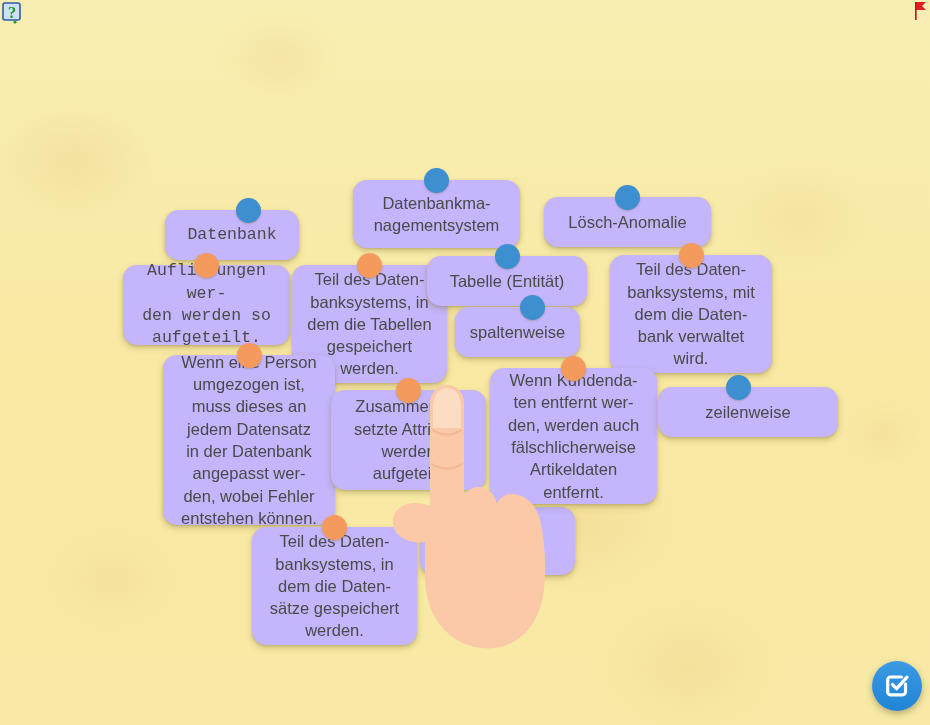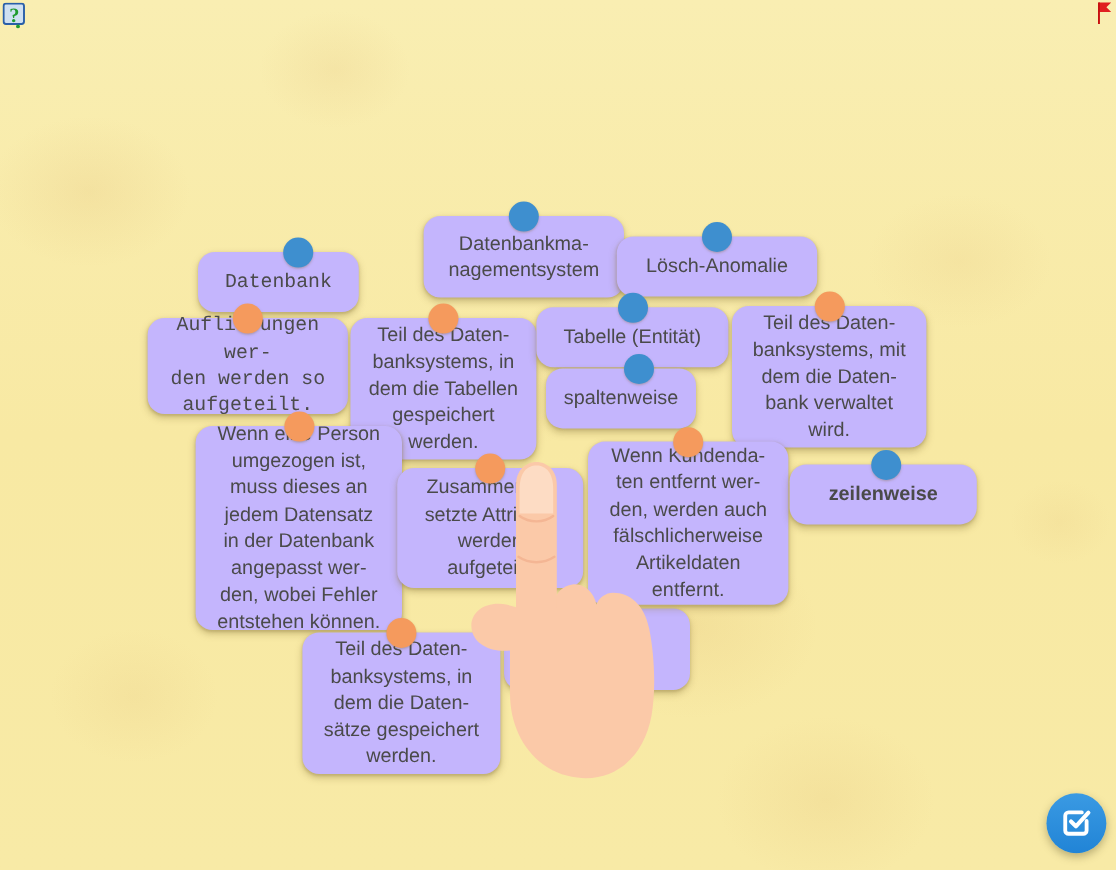--- a/index.html
+++ b/index.html
@@ -92,33 +92,33 @@
 
 <div id="cards-layer">
     <div class="card" style="left: 165px; top: 210px; width: 134px; height: 50px; z-index: 10; font-family: Liberation Mono, monospace;">
       <div class="txt">Datenbank</div>
       <span class="dot blue" style="left: 71px;"></span>
     </div>
     <div class="card" style="left: 353px; top: 180px; width: 167px; height: 68px; z-index: 11;">
       <div class="txt">Datenbankma-<br>nagementsystem</div>
       <span class="dot blue" style="left: 71px;"></span>
     </div>
-    <div class="card" style="left: 514px; top: 197px; width: 167px; height: 50px; z-index: 12;">
+    <div class="card" style="left: 544px; top: 197px; width: 167px; height: 50px; z-index: 12;">
       <div class="txt">Lösch-Anomalie</div>
       <span class="dot blue" style="left: 71px;"></span>
     </div>
     <div class="card" style="left: 123px; top: 265px; width: 167px; height: 80px; z-index: 13; font-family: Liberation Mono, monospace;">
       <div class="txt">Auflistungen wer-<br>den werden so<br>aufgeteilt.</div>
       <span class="dot orange" style="left: 71px;"></span>
     </div>
     <div class="card" style="left: 292px; top: 265px; width: 155px; height: 118px; z-index: 14;">
       <div class="txt">Teil des Daten-<br>banksystems, in<br>dem die Tabellen<br>gespeichert<br>werden.</div>
       <span class="dot orange" style="left: 65px;"></span>
     </div>
-    <div class="card" style="left: 447px; top: 256px; width: 160px; height: 50px; z-index: 15;">
+    <div class="card" style="left: 427px; top: 256px; width: 160px; height: 50px; z-index: 15;">
       <div class="txt">Tabelle (Entität)</div>
       <span class="dot blue" style="left: 67.5px;"></span>
     </div>
     <div class="card" style="left: 610px; top: 255px; width: 162px; height: 118px; z-index: 16;">
       <div class="txt">Teil des Daten-<br>banksystems, mit<br>dem die Daten-<br>bank verwaltet<br>wird.</div>
       <span class="dot orange" style="left: 68.5px;"></span>
     </div>
     <div class="card" style="left: 455px; top: 307px; width: 125px; height: 50px; z-index: 17; justify-content: flex-end;">
       <div class="txt">spaltenweise</div>
       <span class="dot blue" style="left: 65px;"></span>
@@ -128,21 +128,21 @@
       <span class="dot orange" style="left: 73.5px;"></span>
     </div>
     <div class="card" style="left: 331px; top: 390px; width: 155px; height: 100px; z-index: 19;">
       <div class="txt">Zusammenge-<br>setzte Attribute<br>werden<br>aufgeteilt.</div>
       <span class="dot orange" style="left: 65px;"></span>
     </div>
     <div class="card" style="left: 490px; top: 368px; width: 167px; height: 136px; z-index: 20;">
       <div class="txt">Wenn Kundenda-<br>ten entfernt wer-<br>den, werden auch<br>fälschlicherweise<br>Artikeldaten<br>entfernt.</div>
       <span class="dot orange" style="left: 71px;"></span>
     </div>
-    <div class="card" style="left: 658px; top: 387px; width: 156px; height: 50px; z-index: 21; font-weight: bold;">
+    <div class="card" style="left: 658px; top: 387px; width: 180px; height: 50px; z-index: 21;">
       <div class="txt">zeilenweise</div>
       <span class="dot blue" style="left: 67.5px;"></span>
     </div>
     <div class="card" style="left: 420px; top: 507px; width: 155px; height: 68px; z-index: 5;">
       <div class="txt"></div>
     </div>
     <div class="card" style="left: 252px; top: 527px; width: 165px; height: 118px; z-index: 23;">
       <div class="txt">Teil des Daten-<br>banksystems, in<br>dem die Daten-<br>sätze gespeichert<br>werden.</div>
       <span class="dot orange" style="left: 70px;"></span>
     </div>

